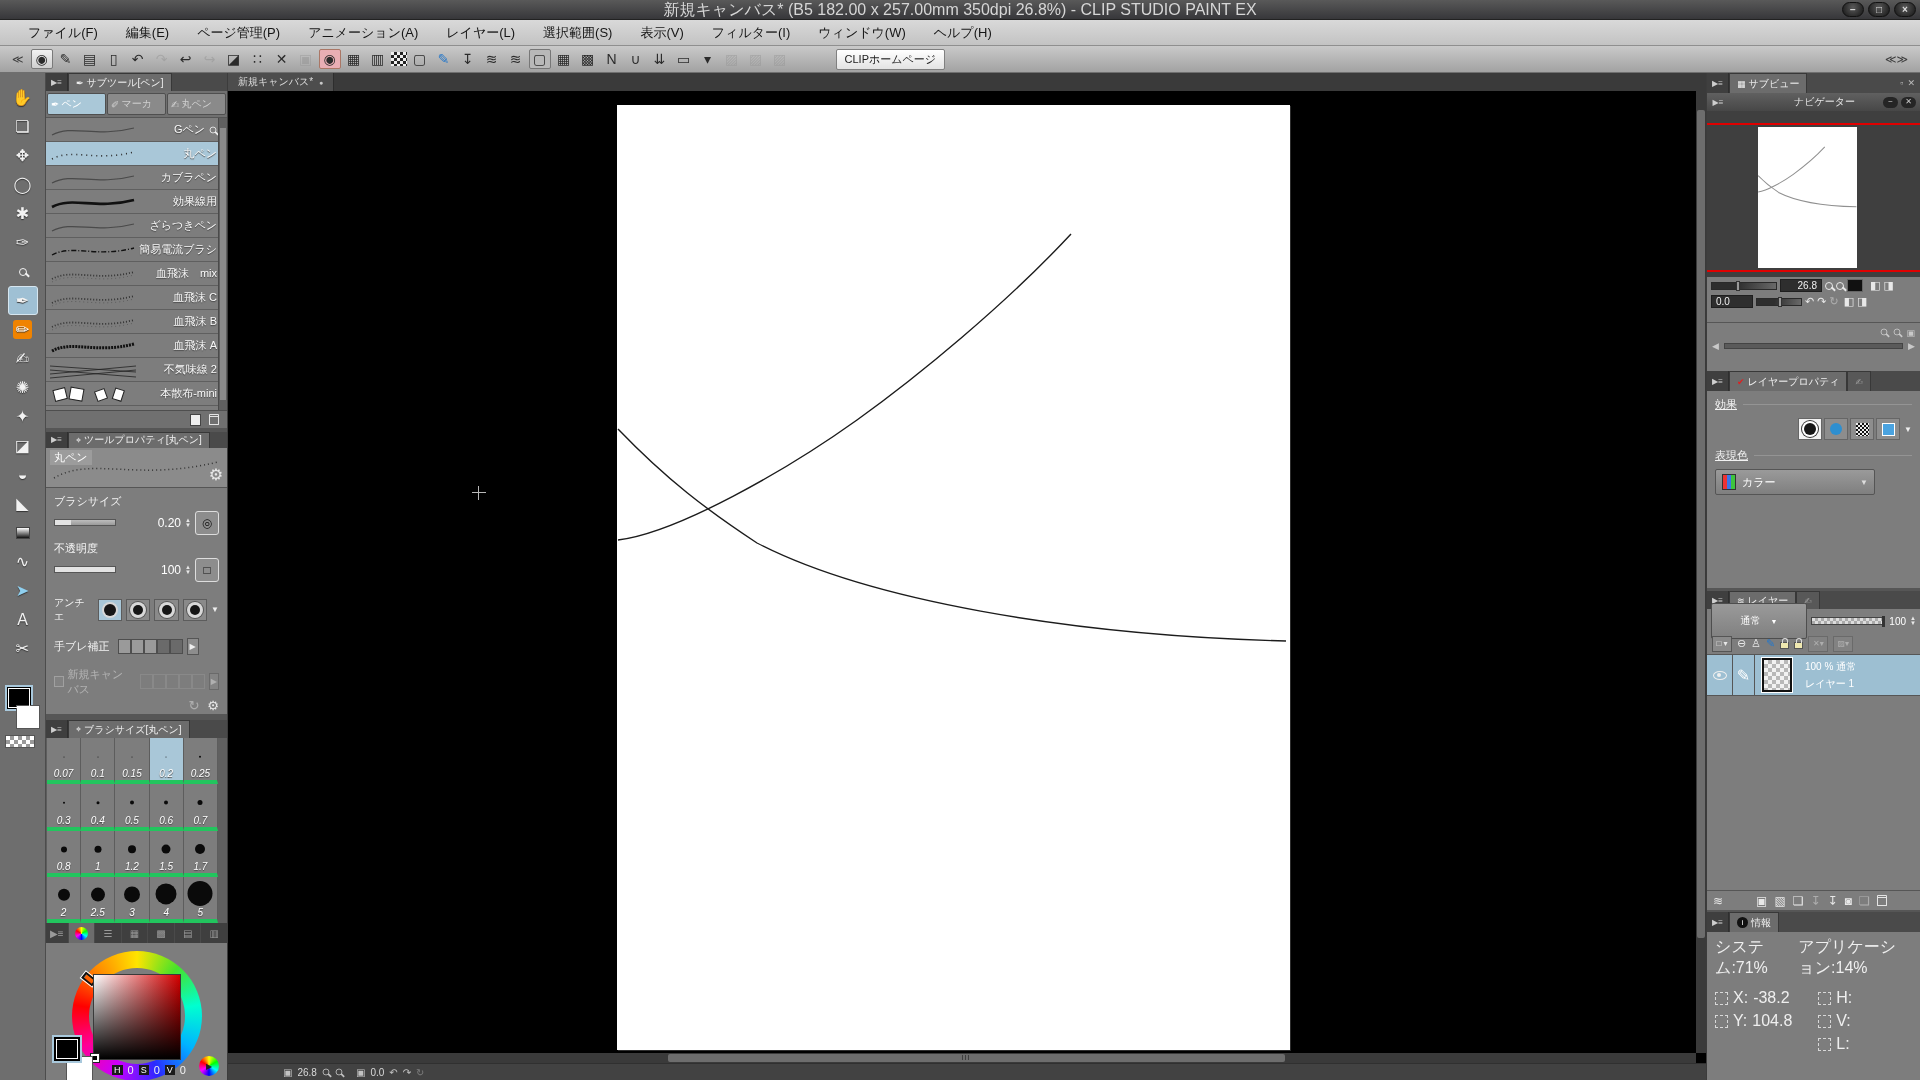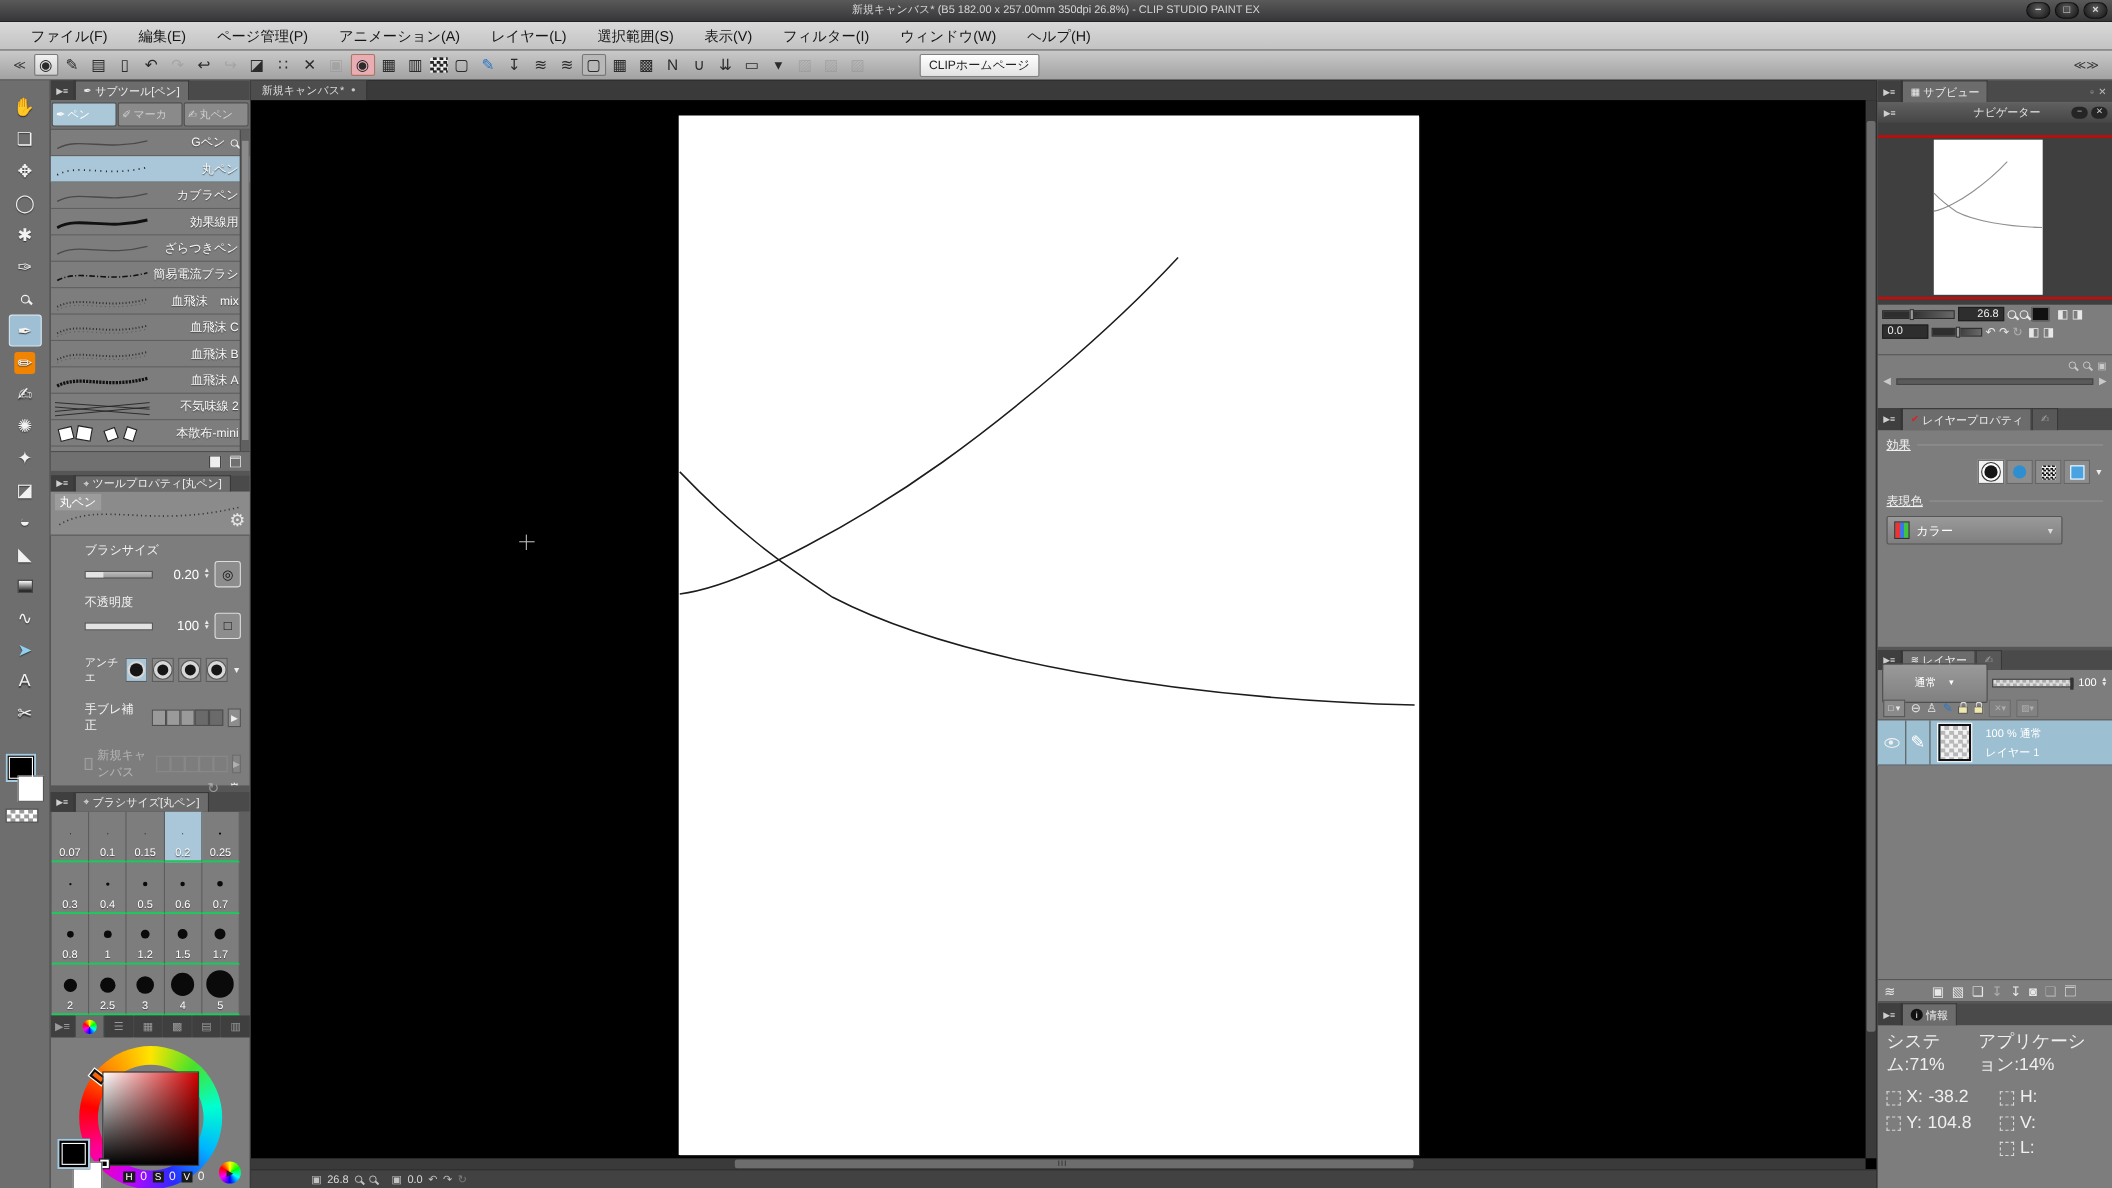--- a/index.html
+++ b/index.html
@@ -1,21 +1,21 @@
 <!DOCTYPE html>
 <html><head>
 <meta charset="utf-8">
 <style>
   * { box-sizing: border-box; margin:0; padding:0; }
   html,body { width:1920px; height:1080px; overflow:hidden; background:#474747;
     font-family:"Liberation Sans","DejaVu Sans",sans-serif; -webkit-font-smoothing:antialiased; }
 
   
   .titlebar { height:20px; background:linear-gradient(#595959,#37373a); display:flex; align-items:center; position:relative; border-bottom:1px solid #222; }
-  .titlebar .title { flex:1; text-align:center; color:#d6d6d6; font-size:10px; line-height:20px; }
+  .titlebar .title { flex:1; text-align:center; color:#d6d6d6; font-size:16px; line-height:20px; }
   .winbtns { position:absolute; right:4px; top:2px; display:flex; gap:4px; }
   .winbtn { width:22px; height:15px; background:radial-gradient(circle at 50% 35%,#5a5a5a,#222 80%); border:1px solid #111; border-radius:8px; color:#dcdcdc; font-size:10px; line-height:13px; text-align:center; font-weight:bold; }
 
   
   .menubar { height:26px; background:linear-gradient(#d9d9d9,#c3c3c3); border-bottom:1px solid #8f8f8f; display:flex; align-items:center; padding-left:14px; }
   .menuitem { color:#151515; font-size:13px; padding:0 14px; line-height:25px; }
 
   
   .cmdbar { height:27px; background:linear-gradient(#c9c9c9,#a2a2a2); border-bottom:1px solid #6f6f6f; display:flex; align-items:center; padding:0 6px; }
   .chev { color:#3c3c3c; font-size:11px; margin:0 6px; }
@@ -58,42 +58,42 @@
   .strow.sel { background:#a9c7d8; }
   .strow svg { position:absolute; left:2px; top:3px; }
   .stlabel { margin-left:auto; color:#fafafa; font-size:11px; text-shadow:0 1px 1px #444; z-index:1; }
   .stscroll { position:absolute; right:0; top:0; bottom:0; width:9px; background:#606060; border-left:1px solid #4a4a4a; }
   .stscroll .thumb { position:absolute; top:10px; bottom:10px; left:1px; right:1px; background:#8b8b8b; }
   .stfoot { height:18px; background:#707070; border-top:1px solid #4e4e4e; display:flex; justify-content:flex-end; align-items:center; gap:8px; padding-right:8px; }
 
   .p-toolprop { height:282px; display:flex; flex-direction:column; }
   .tpprev { height:40px; background:#8b8b8b; border-bottom:1px solid #555; position:relative; }
   .tpname { position:absolute; left:4px; top:2px; color:#fff; font-size:11px; background:#9c9c9c; padding:0 4px; }
-  .tprow { padding:6px 8px 0 8px; color:#f3f3f3; font-size:11px;margin-left:23px; }
+  .tprow { padding:6px 8px 0 8px; color:#f3f3f3; font-size:11px; }
   .tprow .lab { display:inline-block; }
   .tpline { display:flex; align-items:center; gap:4px; margin-top:2px; }
   .slider { height:7px; background:linear-gradient(#bdbdbd,#9a9a9a); border:1px solid #565656; position:relative; }
   .slider i { position:absolute; left:0; top:0; bottom:0; background:#e3e3e3; }
   .stepval { margin-left:auto; font-size:12px; color:#fff; }
   .stepper { display:inline-flex; flex-direction:column; font-size:6px; color:#e8e8e8; line-height:5px; }
   .tpbtn { width:24px; height:24px; background:#8d8d8d; border:1px solid #ddd; border-radius:3px; display:flex; align-items:center; justify-content:center; color:#111; font-size:12px; }
   .aacirc { width:25px; height:22px; border:1px solid #5c5c5c; background:#8a8a8a; display:flex; align-items:center; justify-content:center; }
   .aacirc.sel { background:#a9c7d8; }
   .ring { width:12px; height:12px; border-radius:50%; background:#161616; box-shadow:0 0 0 2px #d8d8d8; }
   .ring.r2 { width:10px; height:10px; box-shadow:0 0 0 3px #d8d8d8,0 0 0 4px #555; }
   .seg { width:13px; height:15px; border:1px solid #4e4e4e; background:#9a9a9a; }
   .seg.dk { background:#6a6a6a; }
   .seg.ol { background:transparent; border-color:#999; }
   .arrbtn { width:12px; height:17px; background:#8d8d8d; border:1px solid #555; color:#eee; font-size:8px; display:flex; align-items:center; justify-content:center; }
   .dim { opacity:.45; }
   .tpfoot { margin-top:auto; height:20px; display:flex; justify-content:flex-end; gap:8px; align-items:center; padding-right:8px; color:#e8e8e8; font-size:13px; }
 
   .p-brush { height:203px; display:flex; flex-direction:column; }
   .bgrid { flex:1; display:grid; grid-template-columns:repeat(5,1fr); grid-template-rows:repeat(4,1fr); margin-right:9px; border-left:1px solid #5d5d5d; }
-  .bcell { border-right:1px solid #5d5d5d; border-bottom:2px solid #22c55e; position:relative; display:flex; flex-direction:column; align-items:center; justify-content:flex-end; padding-bottom:1px; }
+  .bcell { border-right:1px solid #5d5d5d; border-bottom:4px solid #22c55e; position:relative; display:flex; flex-direction:column; align-items:center; justify-content:flex-end; padding-bottom:1px;font-style:italic; }
   .bcell.sel { background:#a9c7d8; }
   .bdot { position:absolute; top:45%; left:50%; transform:translate(-50%,-60%); background:#0a0a0a; border-radius:50%; }
   .bnum { color:#fff; font-size:10px; text-shadow:0 1px 1px #444; }
   .bscroll { position:absolute; right:0; top:18px; bottom:0; width:9px; background:#606060; }
 
   .p-colortabs { height:20px; background:#4a4a4a; display:flex; align-items:stretch; gap:1px; }
   .ctab { width:26px; background:#3f3f3f; display:flex; align-items:center; justify-content:center; font-size:10px; color:#9a9a9a; }
   .ctab.sel { background:#6c6c6c; }
   .wheelmini { width:13px; height:13px; border-radius:50%; background:conic-gradient(#ff0,#0f0,#0ff,#00f,#f0f,#f00,#ff0); }
 

